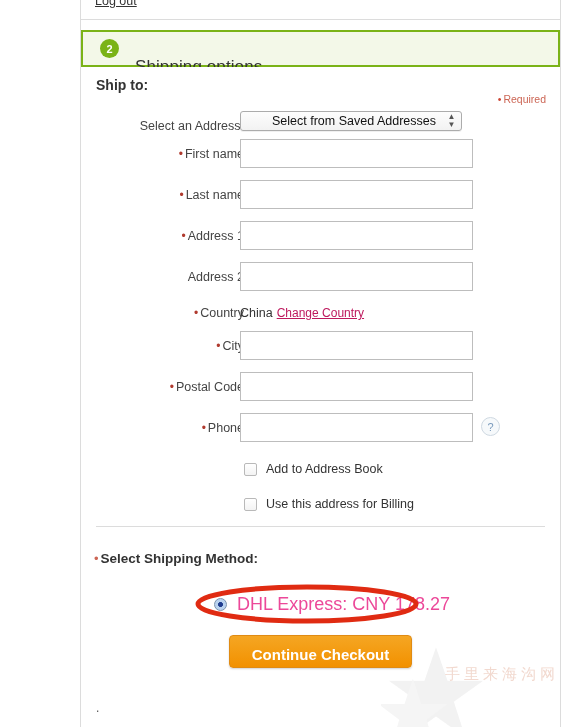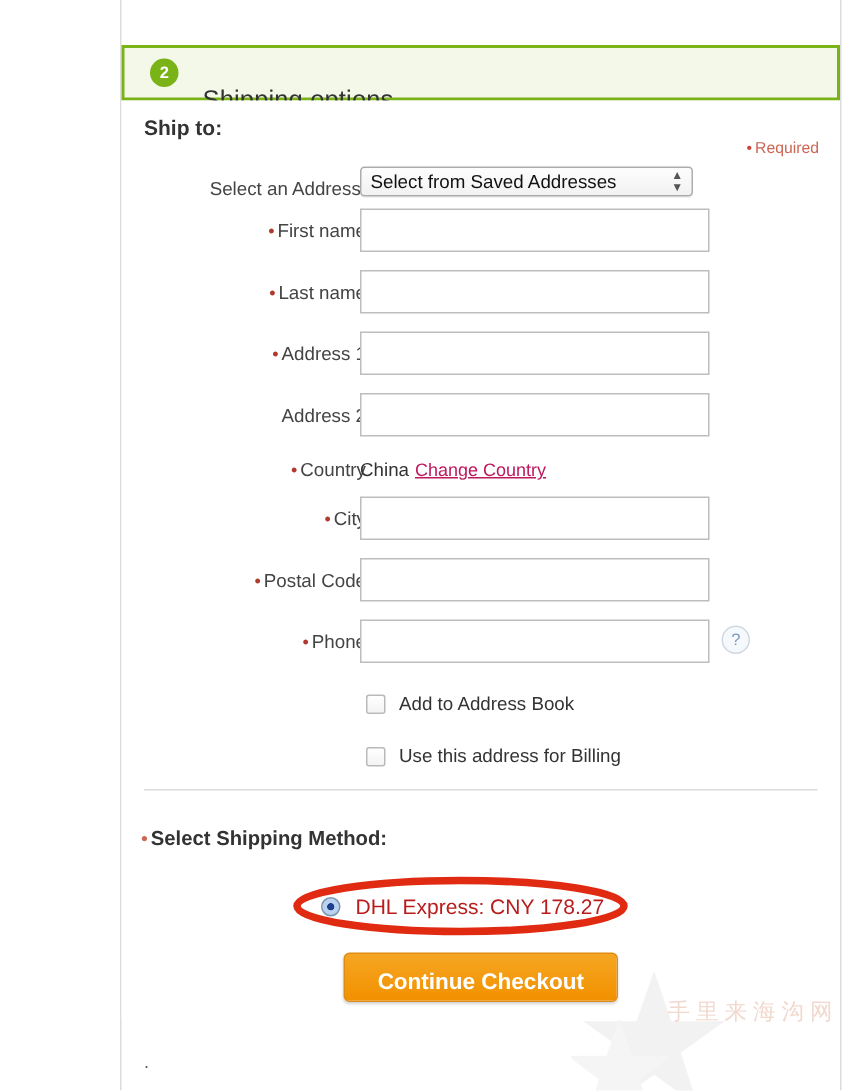--- a/index.html
+++ b/index.html
@@ -177,20 +177,21 @@
     border: 1px solid #acacac;
     border-radius: 3px;
     background: linear-gradient(to bottom, #fdfdfd 0%, #f2f2f2 100%);
     font-size: 12.5px;
     color: #111;
     line-height: 18px;
     padding-left: 6px;
     position: relative;
     cursor: pointer;
     box-shadow: 0 1px 0 rgba(0,0,0,0.06);
+    text-align: center;
   }
   .select-arrows {
     position: absolute;
     right: 6px;
     top: 2px;
     width: 9px;
     height: 15px;
     font-size: 9px;
     line-height: 7px;
     color: #555;
@@ -299,22 +300,22 @@
     height: 13px;
     border-radius: 50%;
     border: 1px solid #7c93ad;
     background: radial-gradient(circle at 50% 50%, #1f3d8f 0 2.2px, #b9d2ef 2.6px 100%);
     box-sizing: border-box;
     cursor: pointer;
     flex: 0 0 auto;
   }
   .ship-option-label {
     margin-left: 10px;
-    font-size: 14px;
-    color: #b91c1c;
+    font-size: 18px;
+    color: #ec4899;
     white-space: nowrap;
   }
 
   
   .annot-ellipse {
     position: absolute;
     left: 112px;
     top: 516px;
     width: 228px;
     height: 42px;
@@ -379,20 +380,23 @@
   }
 </style>
 </head>
 <body>
 
 <div id="page">
 
   <div class="frame-border-left"></div>
   <div class="frame-border-right"></div>
 
+  <div class="topstrip">
+    <span class="logout-link">Log out</span>
+  </div>
 
   <div class="section-header">
     <span class="step-badge">2</span>
     <span class="section-title">Shipping options</span>
   </div>
 
   <div class="panel">
 
     <div class="ship-to">Ship to:</div>
 

